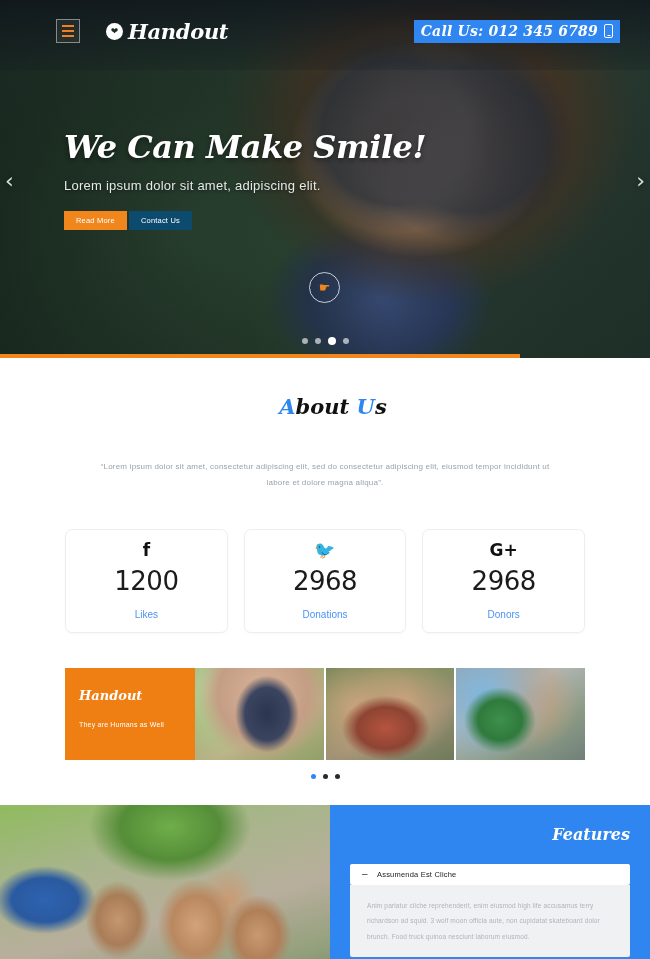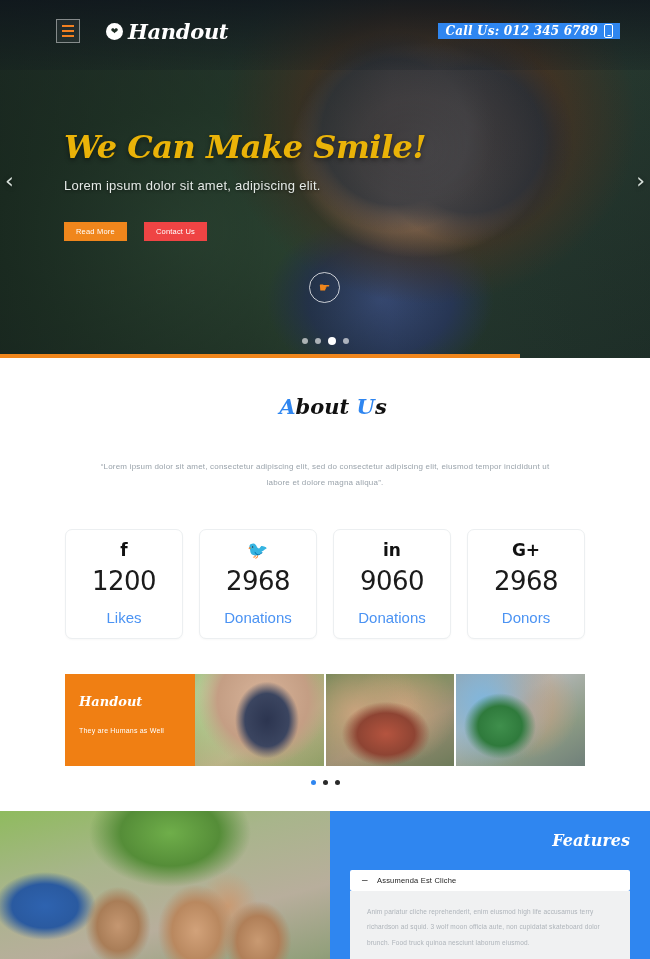--- a/index.html
+++ b/index.html
@@ -65,56 +65,56 @@
     font-size:9px; color:#1d2b22; line-height:1;
   }
   .brand-name {
     font-family:"DejaVu Serif", serif;
     font-style:italic; font-weight:700;
     font-size:21px; color:#fff; letter-spacing:-.3px;
   }
   .call-btn {
     margin-left:auto; margin-right:8px;
     background:#2f86f0; color:#fff;
-    height:16px; padding:0 7px;
+    height:23px; padding:0 7px;
     display:flex; align-items:center; gap:6px;
-    font-size:12px; font-weight:700; font-style:italic;
+    font-size:14px; font-weight:700; font-style:italic;
     letter-spacing:.2px; cursor:pointer;
     font-family:"DejaVu Serif", serif;
   }
   .phone-glyph {
     width:9px; height:14px; border:1.3px solid #fff; border-radius:2px;
     position:relative; flex:none;
   }
   .phone-glyph:after{
     content:""; position:absolute; left:50%; bottom:1px; transform:translateX(-50%);
     width:3px; height:1px; background:#fff;
   }
 
   .hero-copy { position:absolute; left:64px; top:128px; z-index:5; }
   .hero-title {
     font-family:"DejaVu Serif", serif;
     font-style:italic; font-weight:700;
-    font-size:32px; color:#eab308; letter-spacing:-.5px;
+    font-size:32px; color:#ffffff; letter-spacing:-.5px;
     text-shadow:0 2px 5px rgba(0,0,0,.45);
     white-space:nowrap;
   }
   .hero-sub {
     margin-top:12px; font-size:13px; color:#e4e9e6;
     letter-spacing:.25px;
     text-shadow:0 1px 3px rgba(0,0,0,.5);
   }
-  .hero-btns { margin-top:29px; display:flex; gap:17px; }
+  .hero-btns { margin-top:18px; display:flex; gap:2px; }
   .btn {
     height:19px; padding:0 12px;
     display:flex; align-items:center; justify-content:center;
     font-size:7.5px; color:#fff; letter-spacing:.2px; cursor:pointer;
   }
   .btn-orange { background:#f0861c; min-width:53px; }
-  .btn-blue   { background:#ef4444; min-width:53px; }
+  .btn-blue   { background:#0c4a6e; min-width:53px; }
 
   .hero-arrow {
     position:absolute; top:170px; z-index:6;
     font-size:22px; color:#d7e0da; cursor:pointer;
     font-family:"DejaVu Sans", sans-serif; line-height:1;
     text-shadow:0 1px 4px rgba(0,0,0,.5);
     user-select:none;
   }
   .arrow-left { left:5px; }
   .arrow-right{ right:5px; }
@@ -169,21 +169,21 @@
   }
   .stat-icon {
     font-size:17px; font-weight:700; color:#111; line-height:1;
     height:20px; display:flex; align-items:center; justify-content:center;
     font-family:"DejaVu Sans", sans-serif;
   }
   .stat-num {
     font-size:26px; color:#1b1b1b; margin-top:6px;
     font-family:"DejaVu Sans", sans-serif; letter-spacing:-.5px;
   }
-  .stat-label { font-size:15px; color:#4b93f3; margin-top:13px; }
+  .stat-label { font-size:10px; color:#4b93f3; margin-top:13px; }
 
   
   .banner-row {
     display:flex; margin:35px 65px 0;
     height:92px; overflow:hidden;
   }
   .banner-card {
     width:130px; flex:none; background:#f07f13;
     padding:20px 14px; color:#fff;
   }
@@ -319,25 +319,20 @@
       <div class="stat-icon">f</div>
       <div class="stat-num">1200</div>
       <div class="stat-label">Likes</div>
     </div>
     <div class="stat">
       <div class="stat-icon">🐦</div>
       <div class="stat-num">2968</div>
       <div class="stat-label">Donations</div>
     </div>
     <div class="stat">
-      <div class="stat-icon">in</div>
-      <div class="stat-num">9060</div>
-      <div class="stat-label">Donations</div>
-    </div>
-    <div class="stat">
       <div class="stat-icon">G+</div>
       <div class="stat-num">2968</div>
       <div class="stat-label">Donors</div>
     </div>
   </div>
 
   <div class="banner-row">
     <div class="banner-card">
       <div class="banner-title">Handout</div>
       <div class="banner-sub">They are Humans as Well</div>

